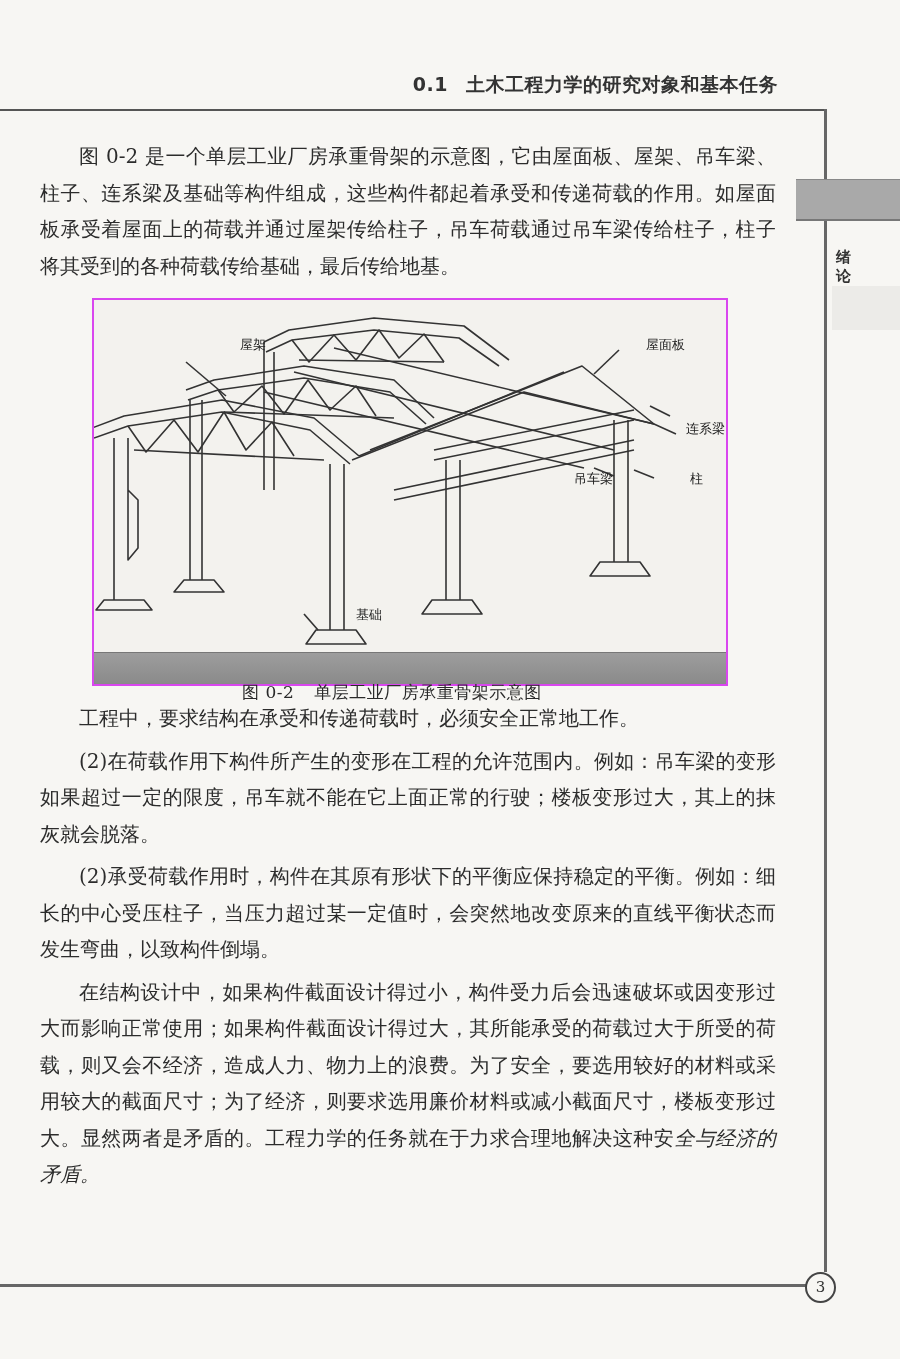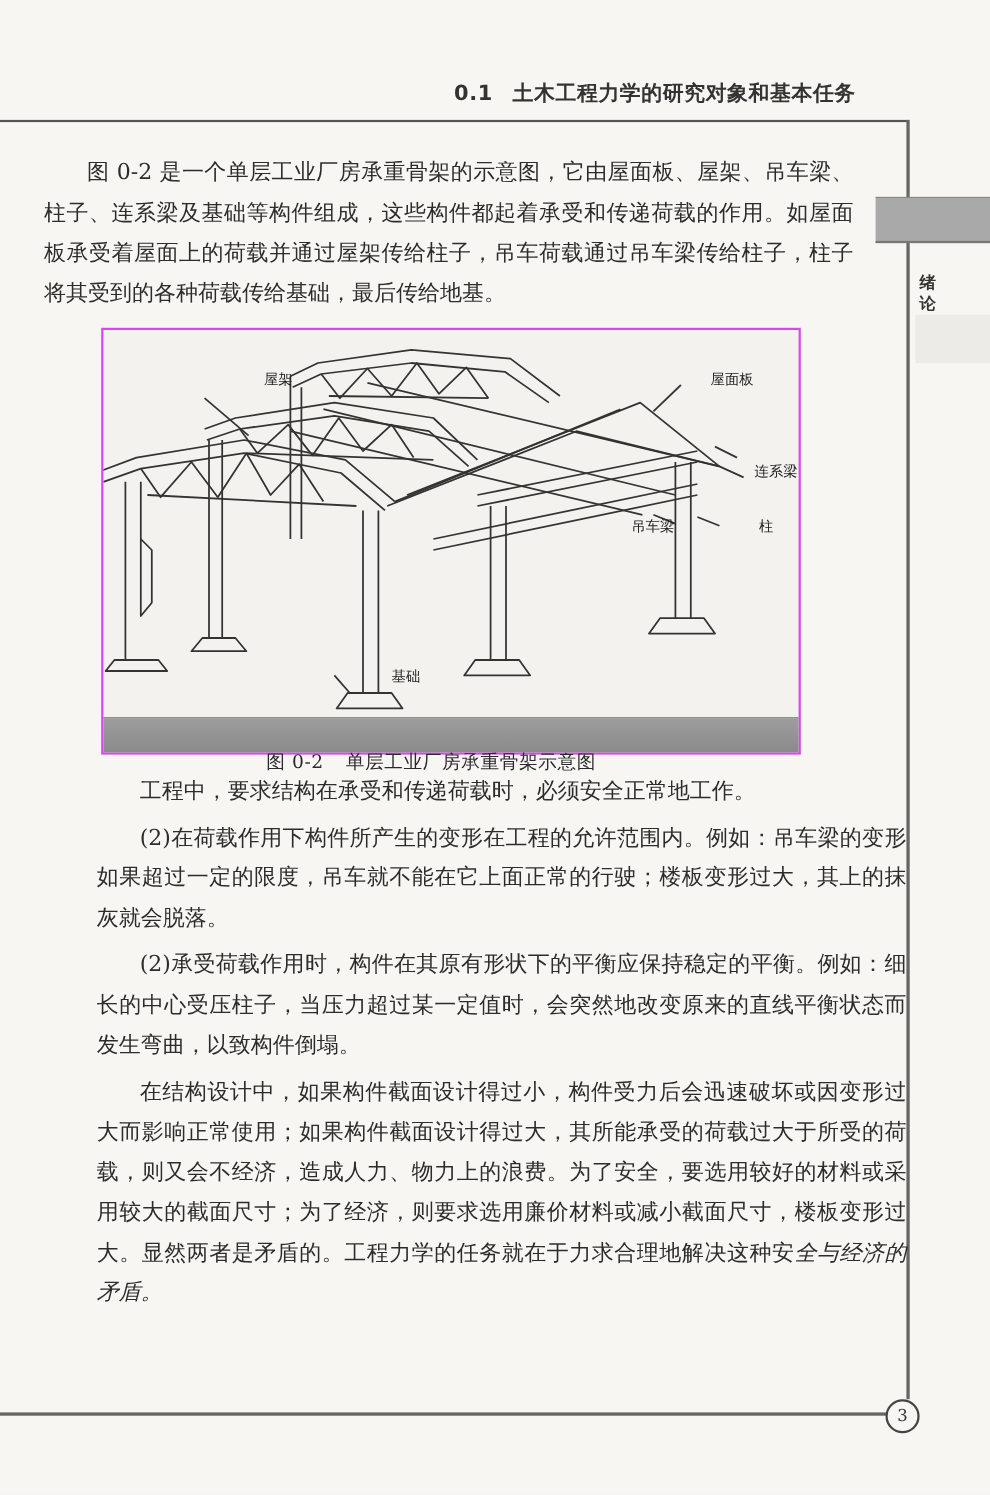--- a/index.html
+++ b/index.html
@@ -147,20 +147,20 @@
   <span class="fig-label" style="left:480px;top:170px;">吊车梁</span>
   <span class="fig-label" style="left:596px;top:170px;">柱</span>
   <span class="fig-label" style="left:262px;top:306px;">基础</span>
   <div class="caption-band">
     <div class="caption">
       <span class="fig-no">图 0-2</span><span>单层工业厂房承重骨架示意图</span>
     </div>
   </div>
 </div>
 
-<div class="body-text" style="top:700px;margin-left:48px;">
+<div class="body-text" style="top:700px;">
   <p>工程中，要求结构在承受和传递荷载时，必须安全正常地工作。</p>
   <p class="gap">(2)在荷载作用下构件所产生的变形在工程的允许范围内。例如：吊车梁的变形如果超过一定的限度，吊车就不能在它上面正常的行驶；楼板变形过大，其上的抹灰就会脱落。</p>
   <p class="gap">(2)承受荷载作用时，构件在其原有形状下的平衡应保持稳定的平衡。例如：细长的中心受压柱子，当压力超过某一定值时，会突然地改变原来的直线平衡状态而发生弯曲，以致构件倒塌。</p>
   <p class="gap"><span>在结构设计中，如果构件截面设计得过小，构件受力后会迅速破坏或因变形过大而影响正常使用；如果构件截面设计得过大，其所能承受的荷载过大于所受的荷载，则又会不经济，造成人力、物力上的浪费。为了安全，要选用较好的材料或采用较大的截面尺寸；为了经济，则要求选用廉价材料或减小截面尺寸，楼板变形过大。显然两者是矛盾的。工程力学的任务就在于力求合理地解决这种安</span><span class="italic">全与经济的矛盾。</span></p>
 </div>
 
 <div class="page-num">3</div>
 
 </body></html>

